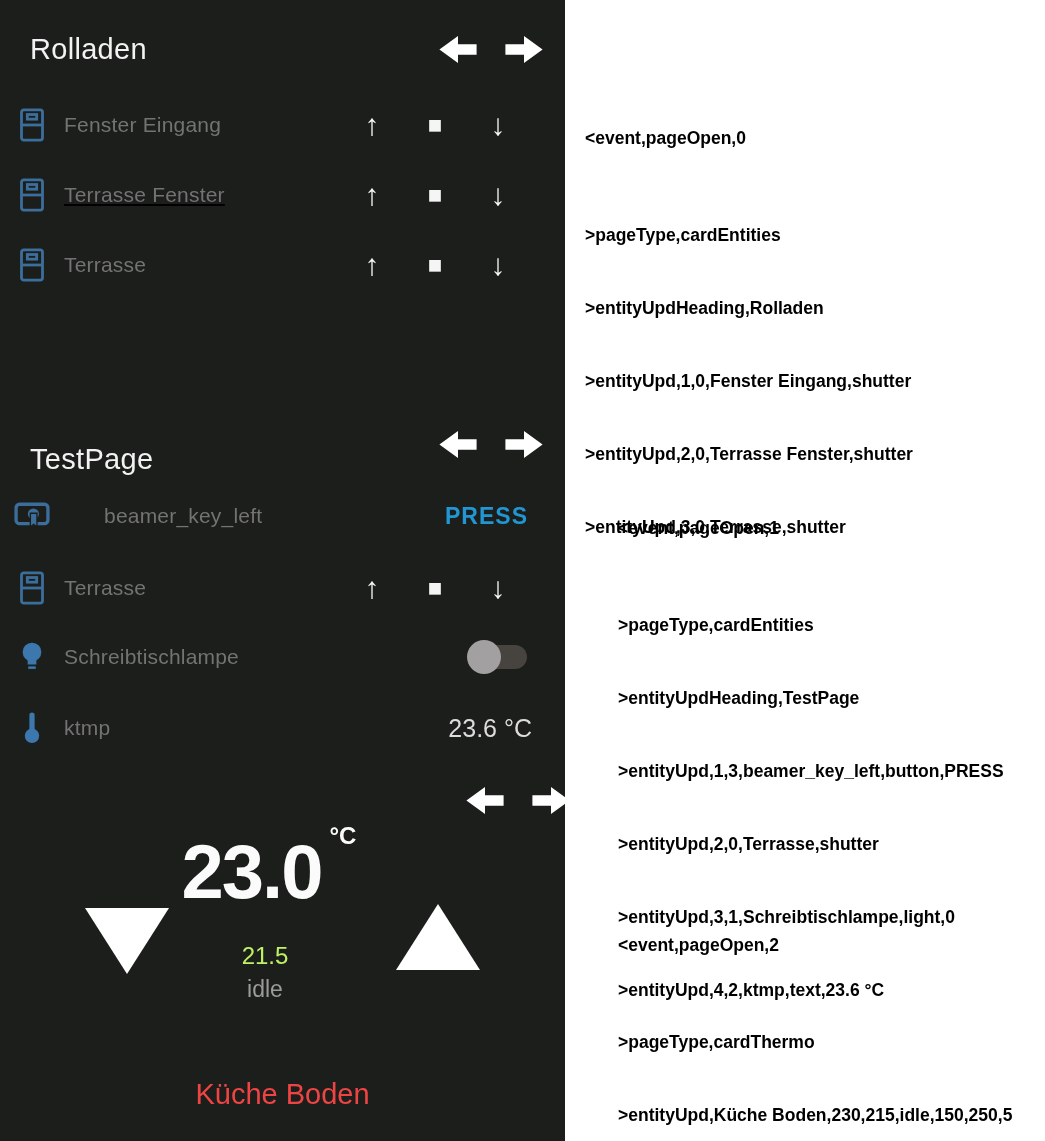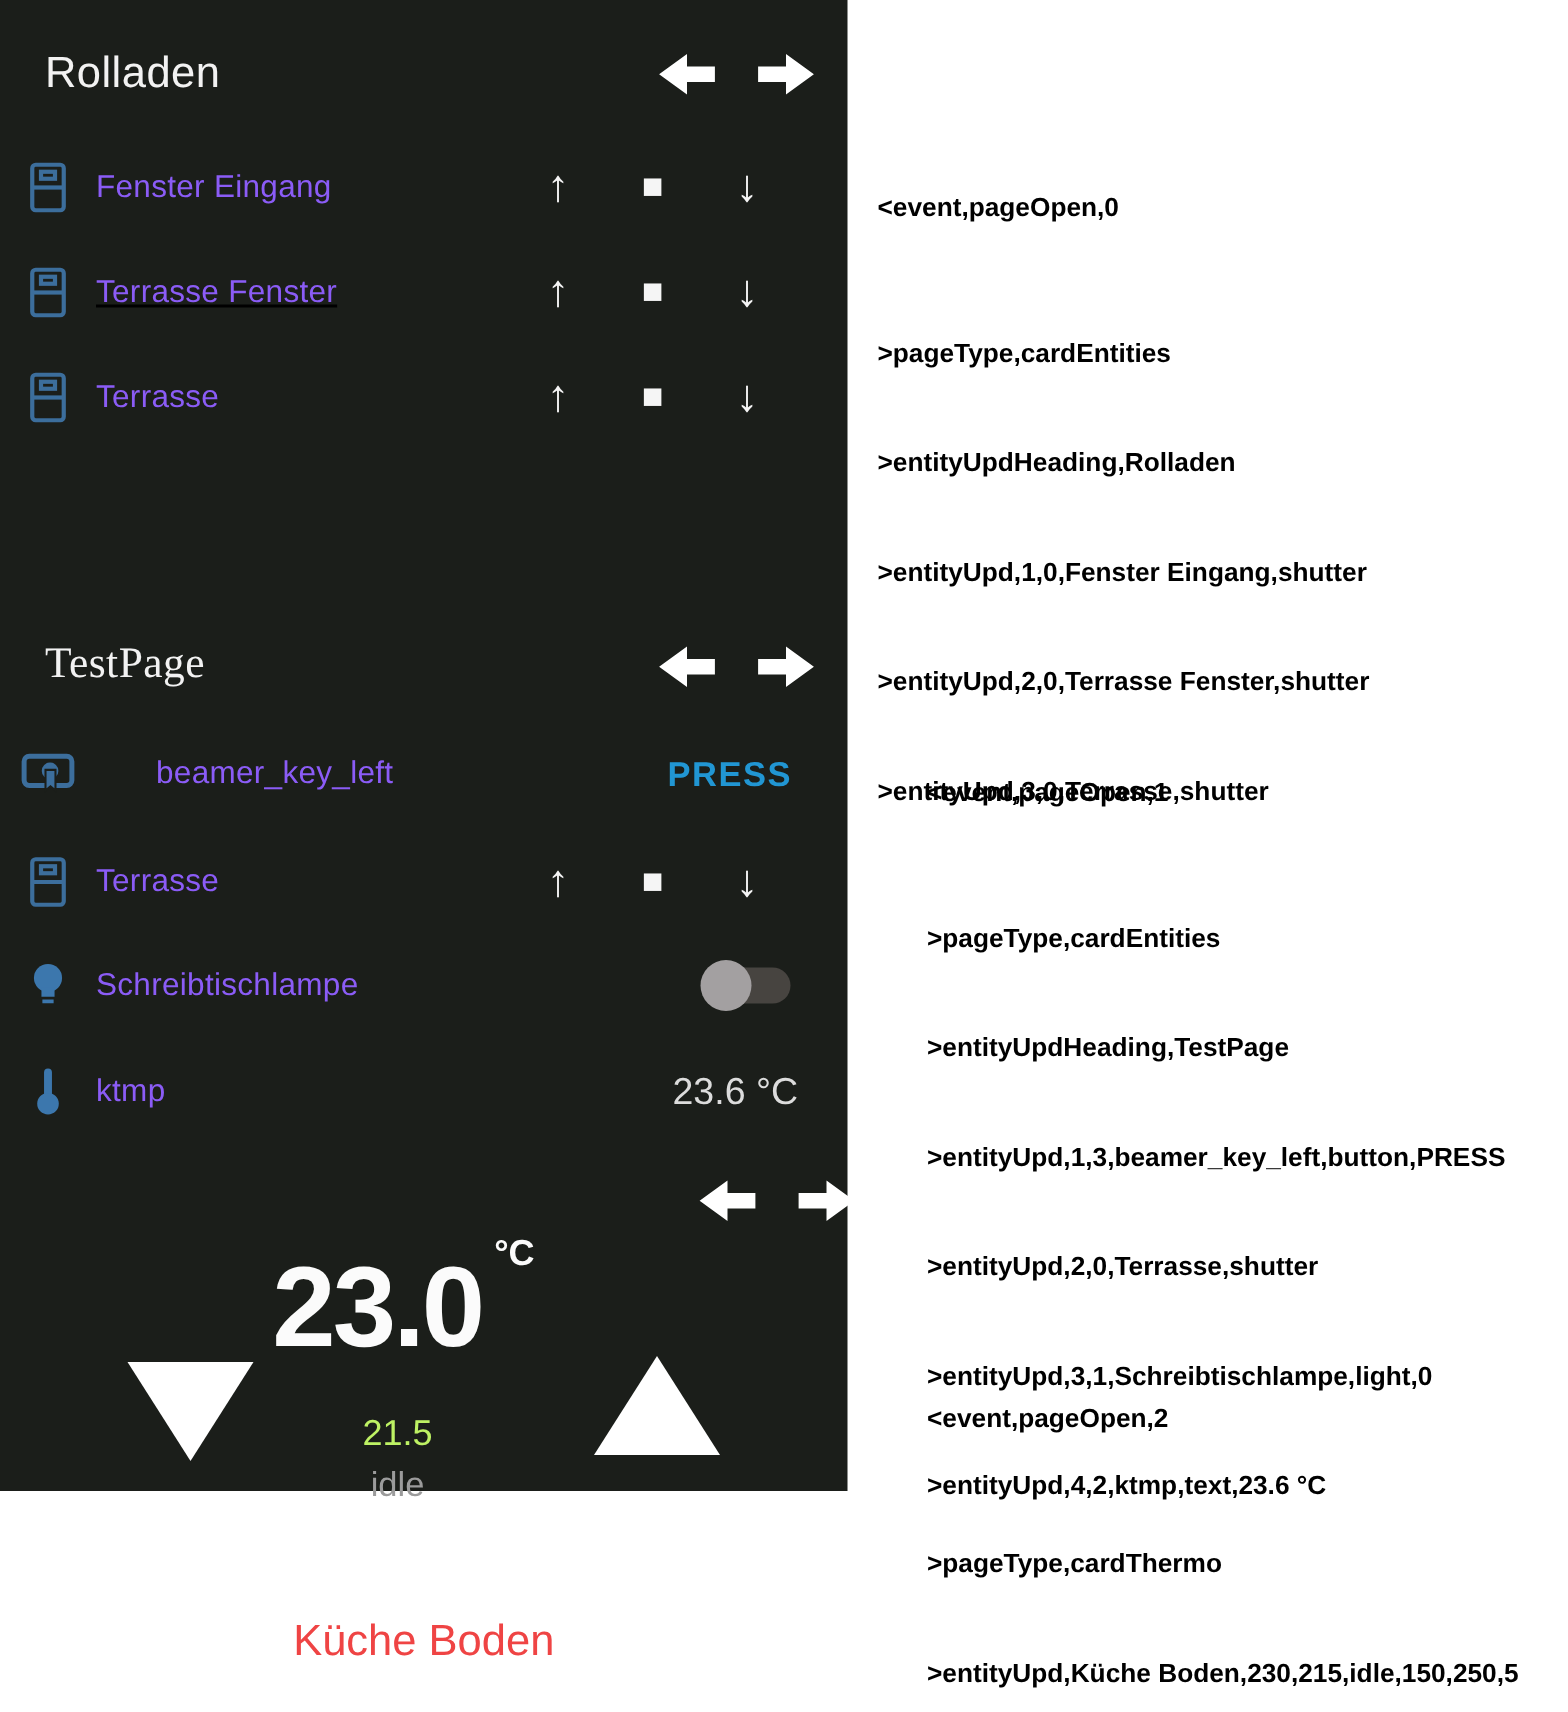--- a/index.html
+++ b/index.html
@@ -6,21 +6,21 @@
   body{
     position:relative;
     width:1045px;height:1141px;
     background:#ffffff;
     font-family:"Liberation Sans", sans-serif;
     overflow:hidden;
   }
   
   .panel{
     position:absolute;left:0;top:0;
-    width:565px;height:994px;
+    width:565px;height:1141px;
     background:#1b1e1a;
   }
   .card{position:absolute;left:0;width:565px;}
   .card-title{
     position:absolute;left:30px;top:0;
     color:#f2f2f2;font-size:29px;font-weight:400;
     letter-spacing:.3px;
   }
   .nav-arrows{
     position:absolute;right:22px;
@@ -29,21 +29,21 @@
   .nav-arrows svg{display:block;}
   
   .row{
     position:absolute;left:0;width:565px;height:60px;
     display:flex;align-items:center;
   }
   .row .icon-cell{
     width:64px;display:flex;justify-content:center;align-items:center;
   }
   .row .label{
-    color:#8b5cf6;font-size:21px;letter-spacing:.2px;
+    color:#737373;font-size:21px;letter-spacing:.2px;
   }
   .shutter-controls{
     position:absolute;left:345px;top:0;height:60px;width:180px;
     display:flex;justify-content:space-between;align-items:center;
   }
   .shutter-controls .ctl{
     width:54px;text-align:center;color:#f5f5f5;
     font-size:30px;line-height:30px;cursor:default;
   }
   .shutter-controls .ctl.stop{font-size:24px;}
@@ -177,21 +177,21 @@
       <div class="label">Terrasse</div>
       <div class="shutter-controls">
         <span class="ctl">↑</span>
         <span class="ctl stop">■</span>
         <span class="ctl">↓</span>
       </div>
     </div>
   </div>
 
   <div class="card" style="top:415px;height:355px;">
-    <div class="card-title" style="top:11px;font-family:Liberation Serif, serif;">TestPage</div>
+    <div class="card-title" style="top:28px;">TestPage</div>
     <div class="nav-arrows" style="top:14px;">
       <span>
         <svg width="38" height="31" viewBox="0 0 36 30">
             <path d="M36 10 H18 V2 L0 15 L18 28 V20 H36 Z" fill="#ffffff"></path>
           </svg>
       </span>
       <span>
         <svg width="38" height="31" viewBox="0 0 36 30">
             <path d="M0 10 H18 V2 L36 15 L18 28 V20 H0 Z" fill="#ffffff"></path>
           </svg>

